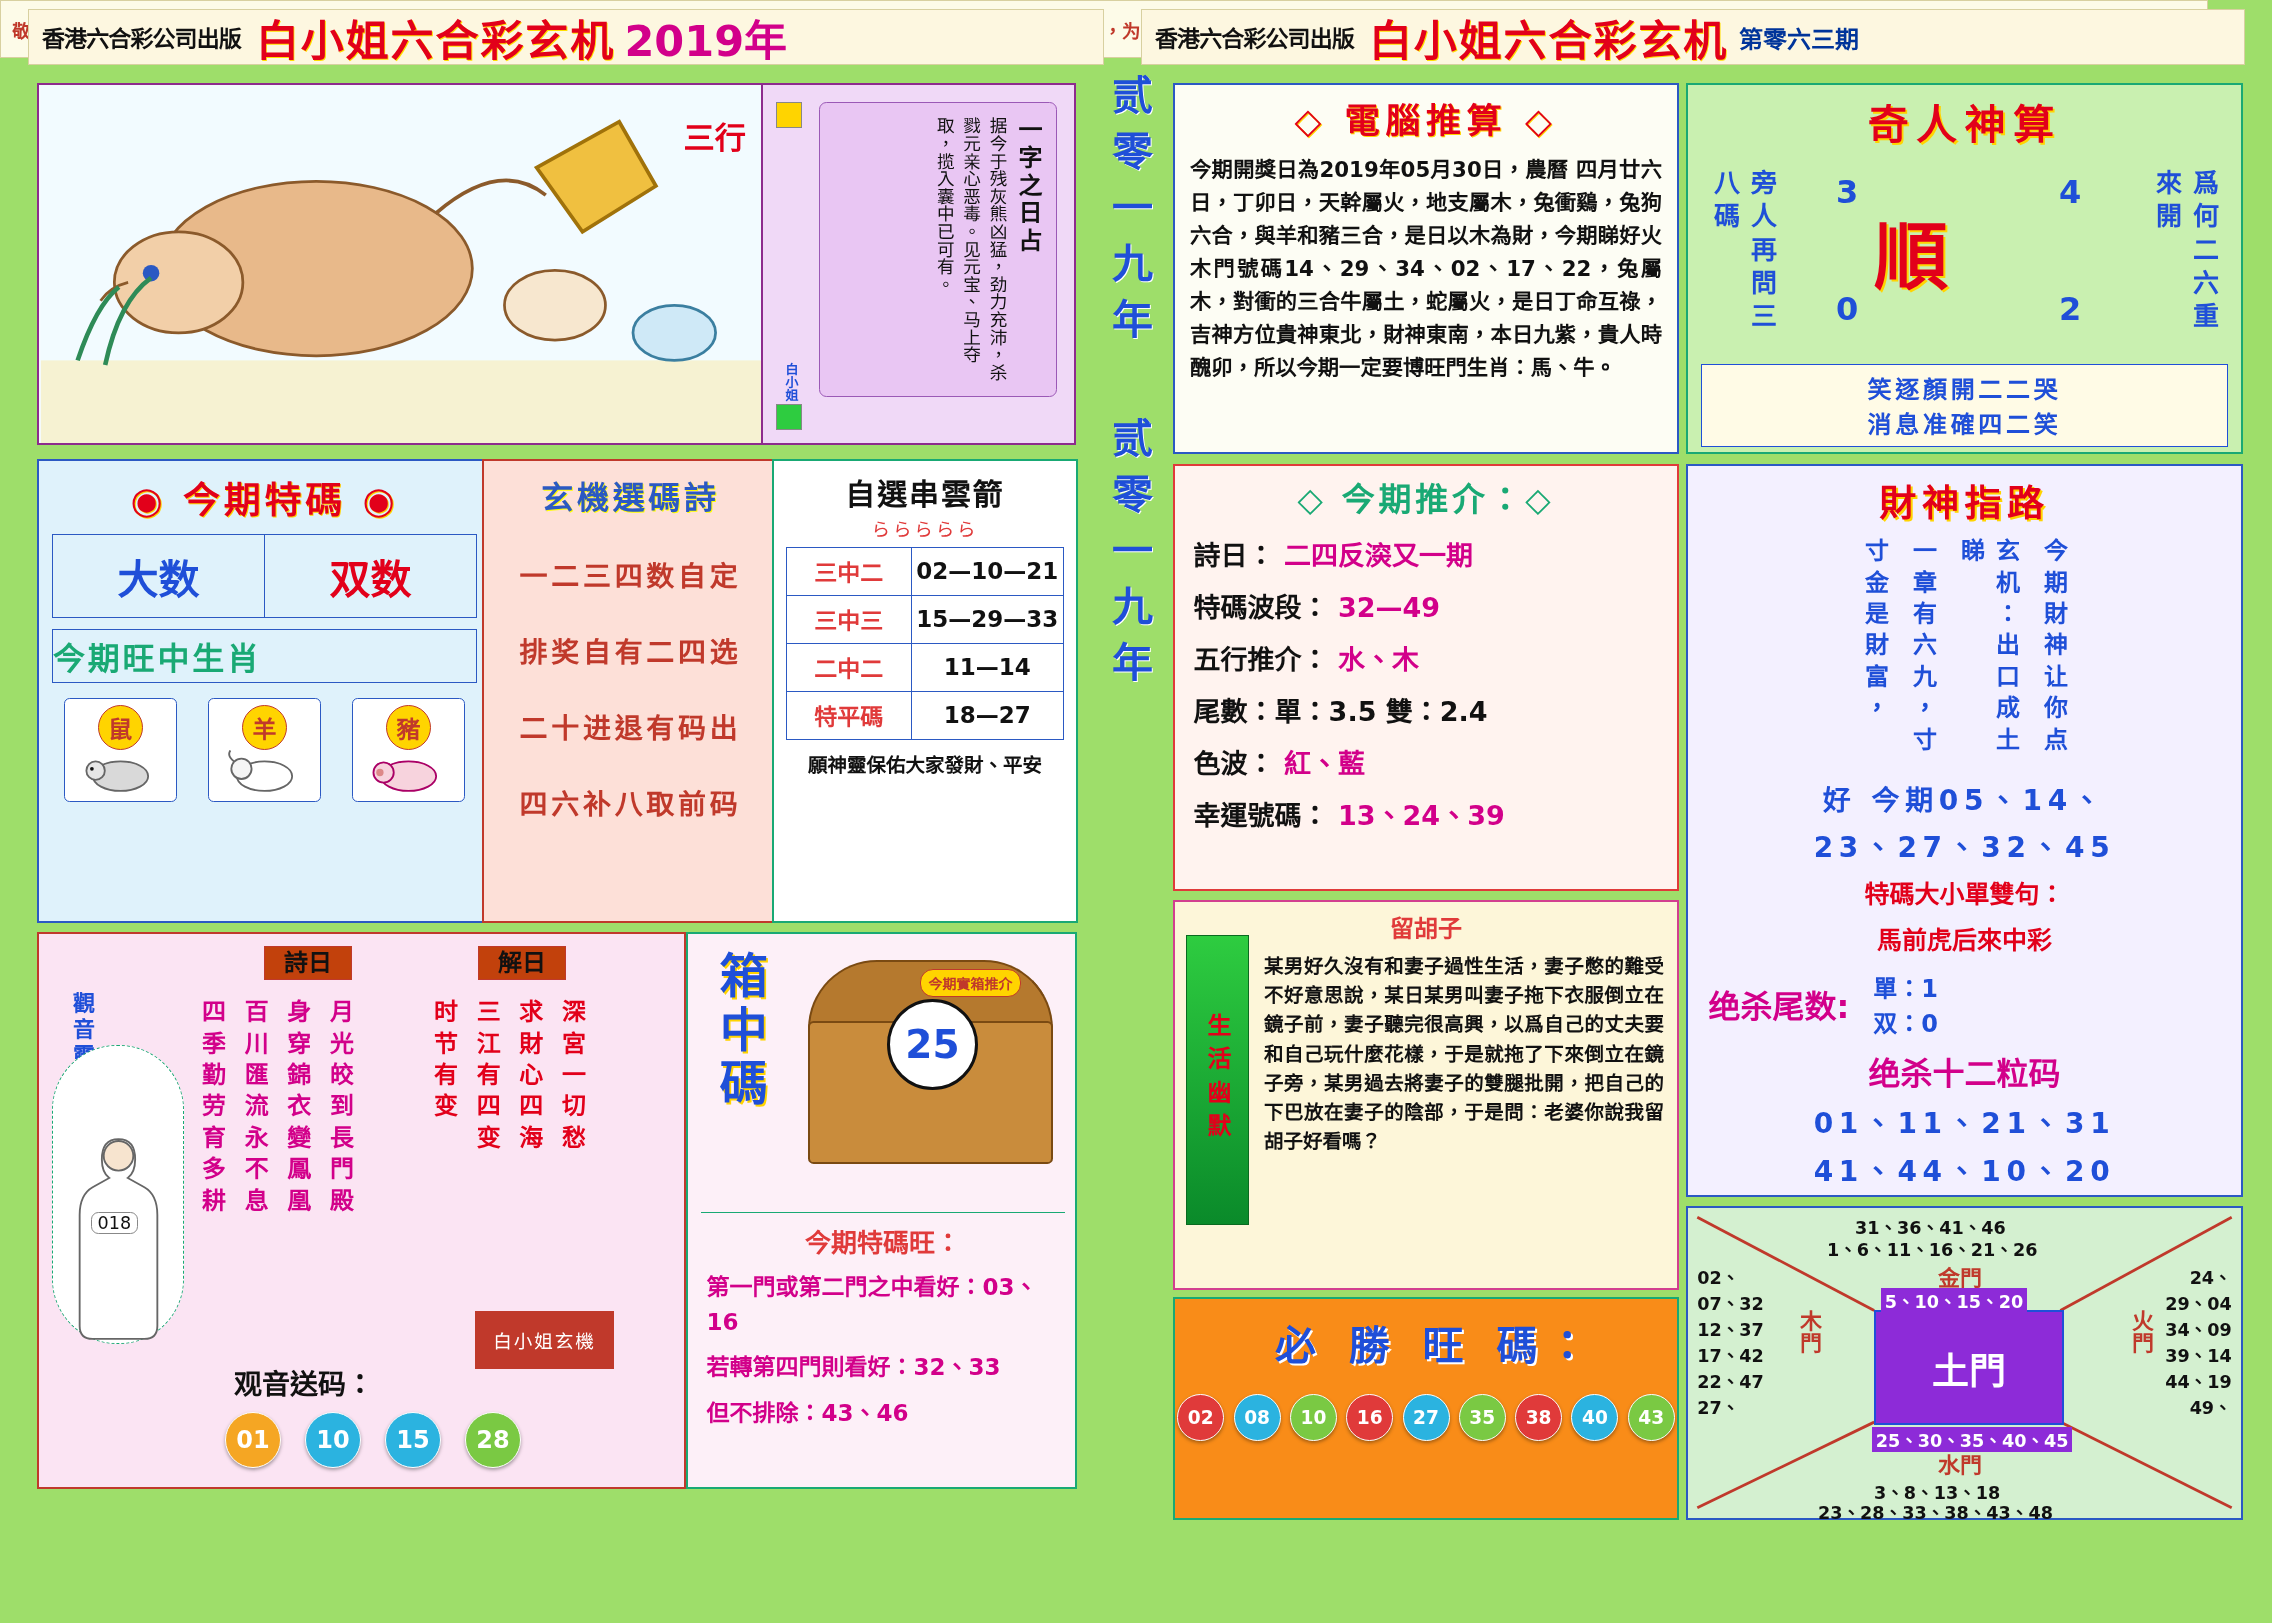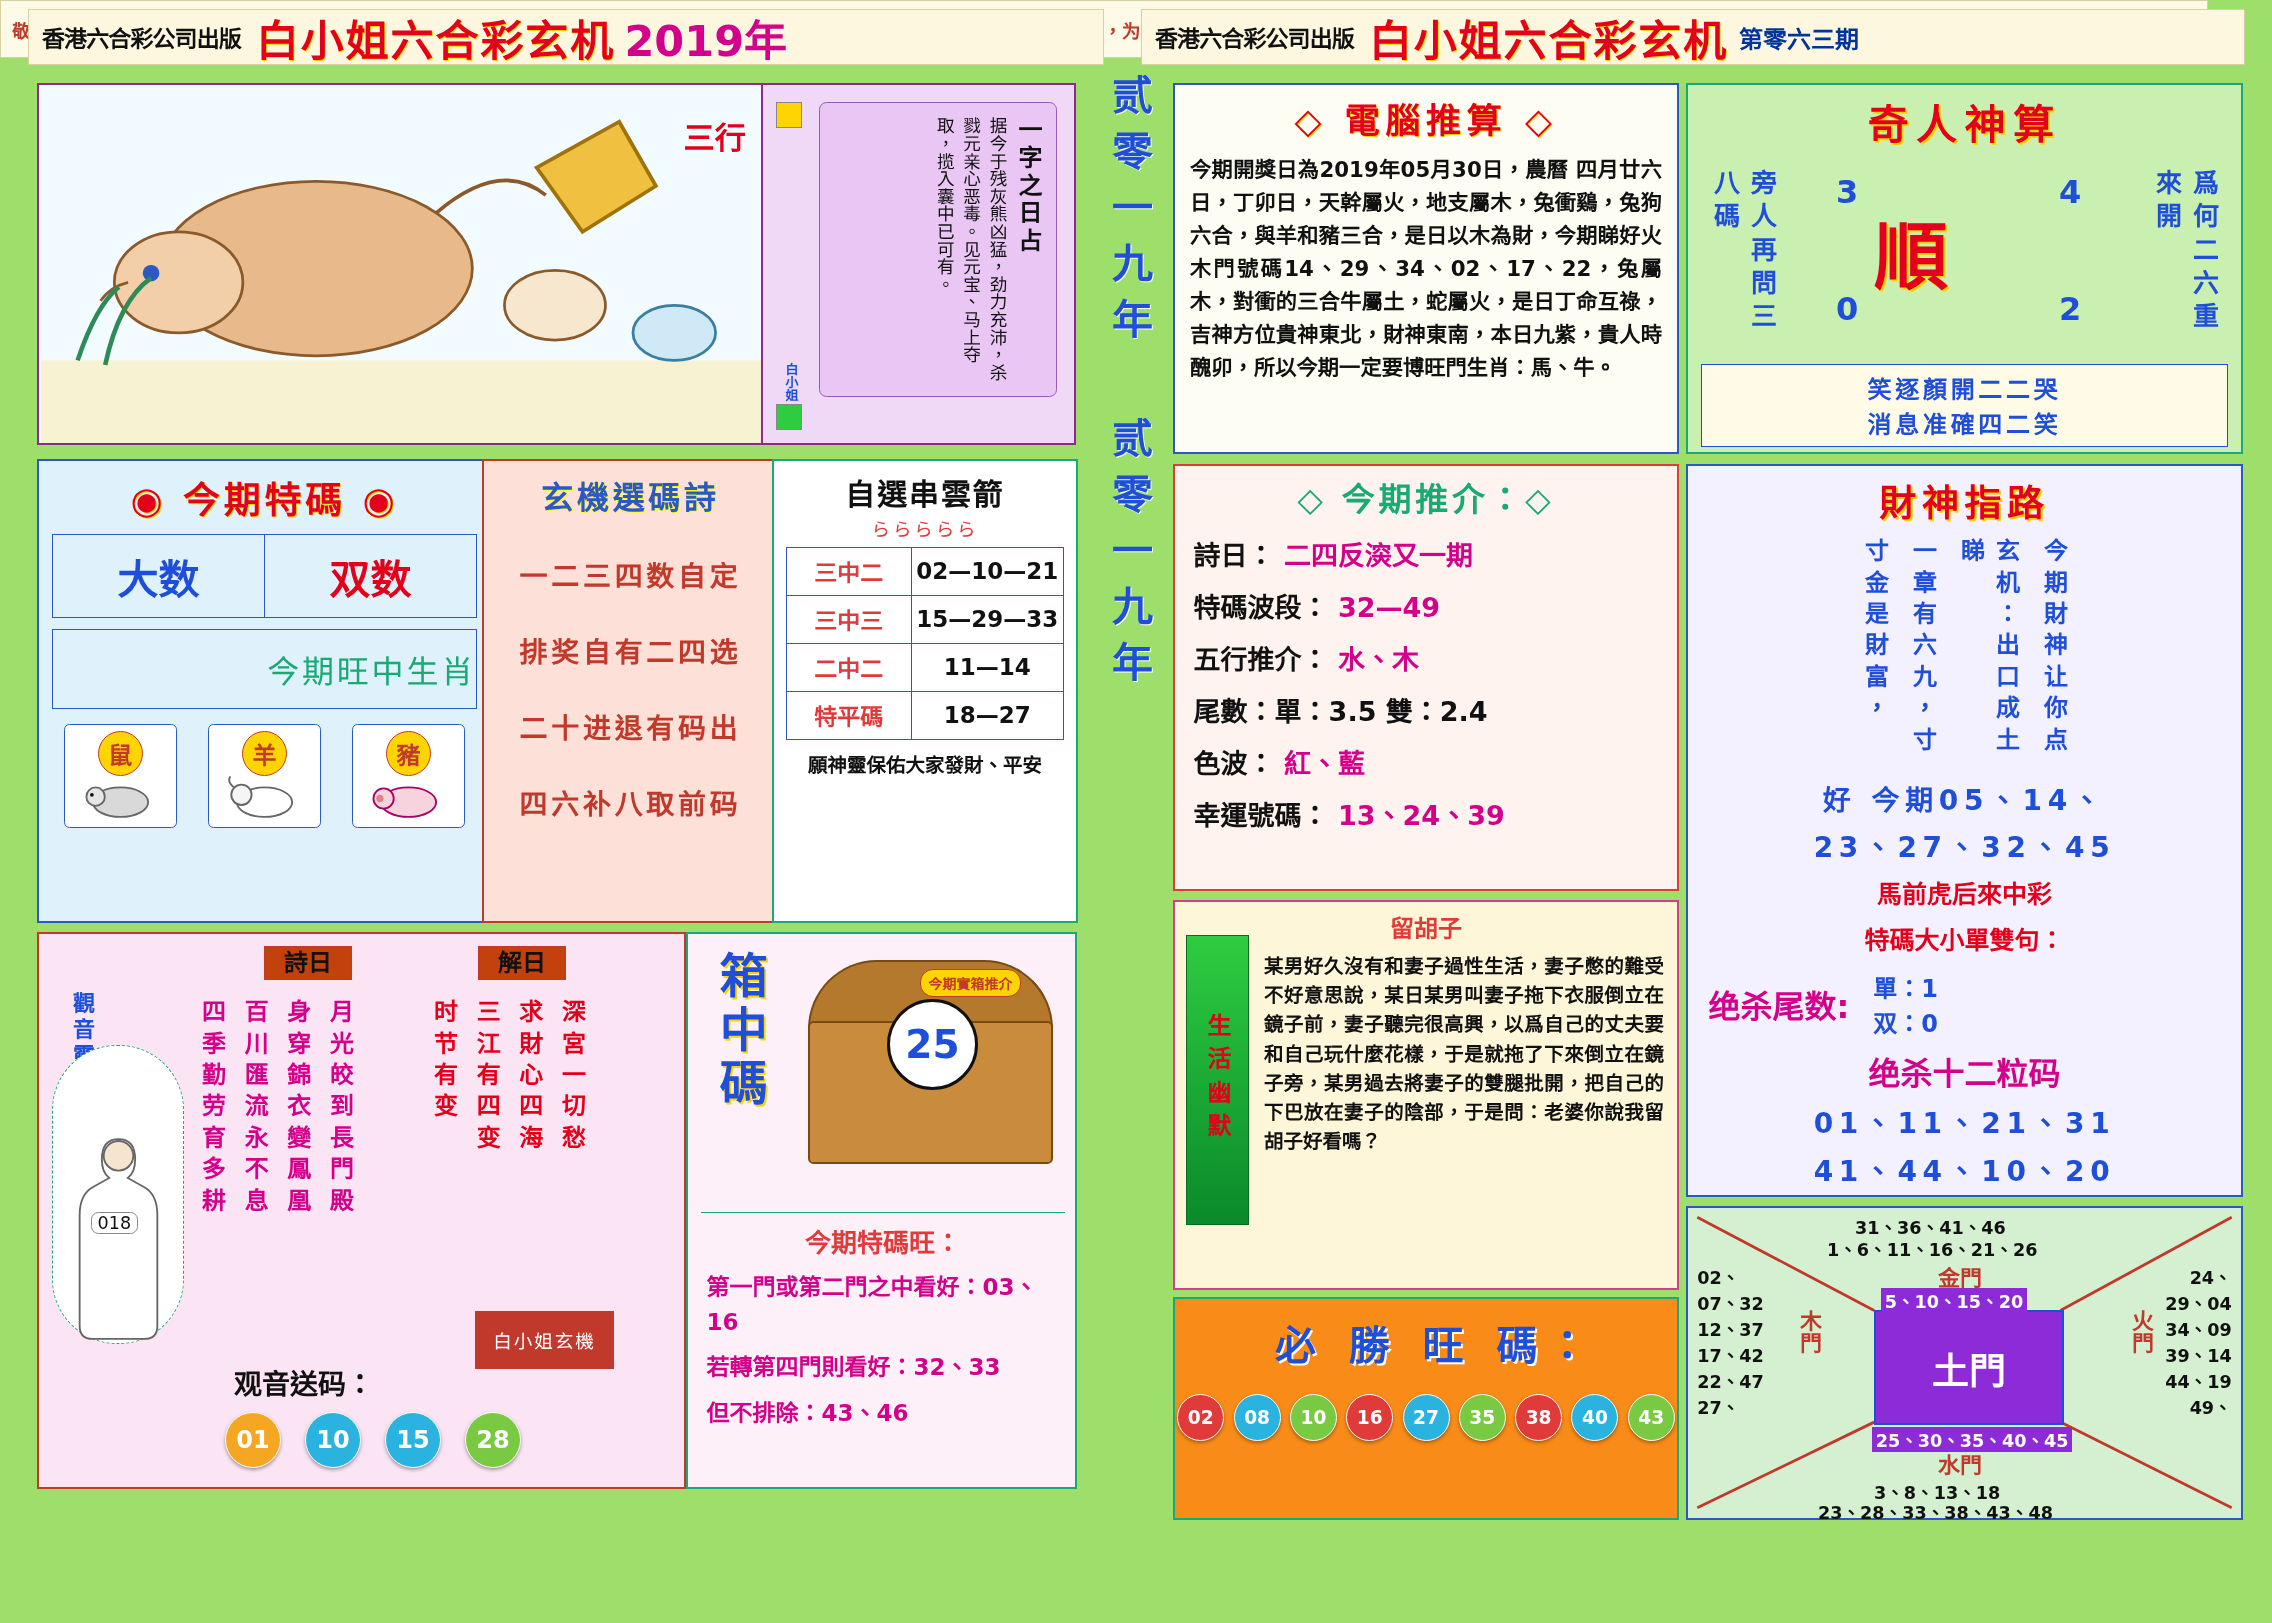--- a/index.html
+++ b/index.html
@@ -62,22 +62,22 @@
   #notice .txt{font-size:18.6px;color:#c0392b;font-weight:bold;margin-left:11px;}
   .nball{display:inline-block;width:28px;height:28px;border-radius:50%;color:#fff;font-size:16px;
          text-align:center;line-height:28px;font-weight:bold;margin:0 5.6px;vertical-align:middle;}
 
   
   .tm-title{font-size:37px;color:#e2001a;font-weight:bold;letter-spacing:3.7px;text-shadow:0.9px 0.9px 0 #ffd400;}
   .tm-grid{display:flex;margin:9.3px 13px 0 13px;border:1.9px solid #2b59c3;}
   .tm-cell{flex:1;text-align:center;font-size:41px;font-weight:bold;padding:11px 0;}
   .tm-cell:first-child{border-right:1.9px solid #2b59c3;color:#1f4fd8;}
   .tm-cell:last-child{color:#e2001a;}
-  .tm-band{margin:11px 13px 0 13px;border:1.9px solid #2b59c3;text-align:right;
-           font-size:32px;font-weight:normal;color:#19a974;padding:16px 0;letter-spacing:2.8px;}
+  .tm-band{margin:11px 13px 0 13px;border:1.9px solid #2b59c3;text-align:left;
+           font-size:32px;font-weight:bold;color:#19a974;padding:3px 0;letter-spacing:2.8px;}
   .zodiac{display:flex;justify-content:space-around;margin:15px 9.3px 0 9.3px;}
   .z{width:111px;height:102px;border:1.9px solid #2b59c3;background:#fff;border-radius:5.6px;
      display:flex;flex-direction:column;align-items:center;justify-content:center;}
   .z .bubble{background:#ffd400;border:1.9px solid #c0392b;border-radius:50%;width:43px;height:43px;
      font-size:24px;font-weight:bold;color:#c0392b;display:flex;align-items:center;justify-content:center;}
 
   
   .pm-title{font-size:32px;font-weight:bold;color:#2b59c3;letter-spacing:3.7px;text-shadow:0.9px 0.9px 0 #ff0;}
   .pm-line{font-size:28px;color:#c0392b;font-weight:bold;text-align:center;margin-top:36px;letter-spacing:3.7px;}
 
@@ -416,22 +416,22 @@
   <div class="panel" id="caishen">
     <div class="cs-title">財神指路</div>
     <div class="cs-v">
       <div class="c">寸金是財富，</div>
       <div class="c">一章有六九，寸</div>
       <div class="c">玄机：出口成土睇</div>
       <div class="c">今期財神让你点</div>
     </div>
     <div class="cs-nums">好 今期05、14、</div>
     <div class="cs-nums">23、27、32、45</div>
+    <div class="cs-line">特碼大小單雙句：</div>
     <div class="cs-line">馬前虎后來中彩</div>
-    <div class="cs-line">特碼大小單雙句：</div>
     <div style="display:flex;align-items:center;margin-top:13px;">
       <div class="cs-kill">绝杀尾数:</div>
       <div style="margin-left:24px;">
         <div style="font-size:24px;font-weight:bold;color:#1f4fd8;">單：1</div>
         <div style="font-size:24px;font-weight:bold;color:#1f4fd8;">双：0</div>
       </div>
     </div>
     <div style="text-align:center;font-size:32px;font-weight:bold;color:#d2008a;margin-top:9.3px;">绝杀十二粒码</div>
     <div class="cs-nums">01、11、21、31</div>
     <div class="cs-nums">41、44、10、20</div>

